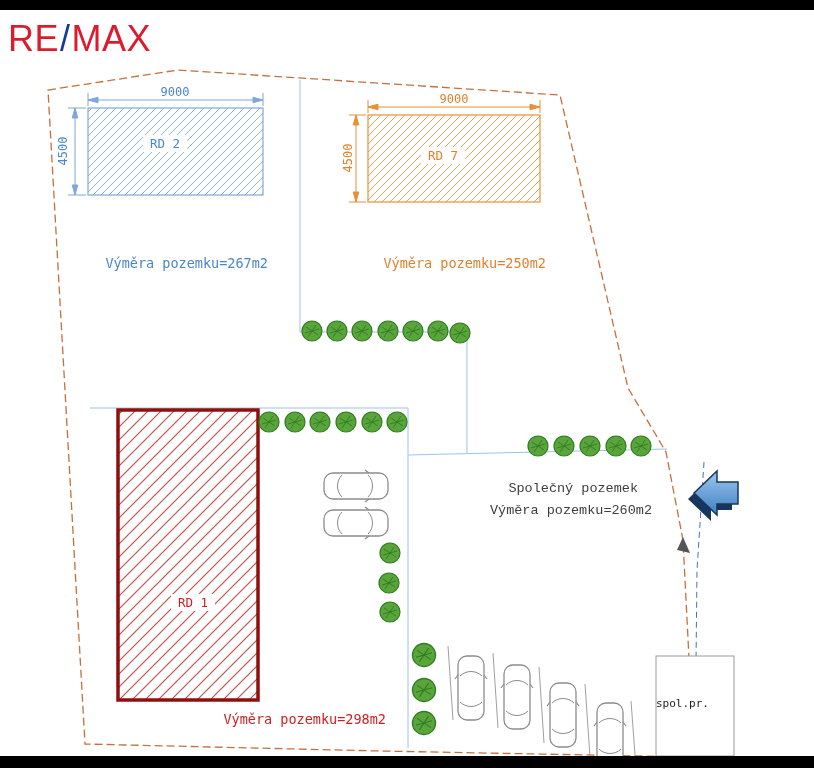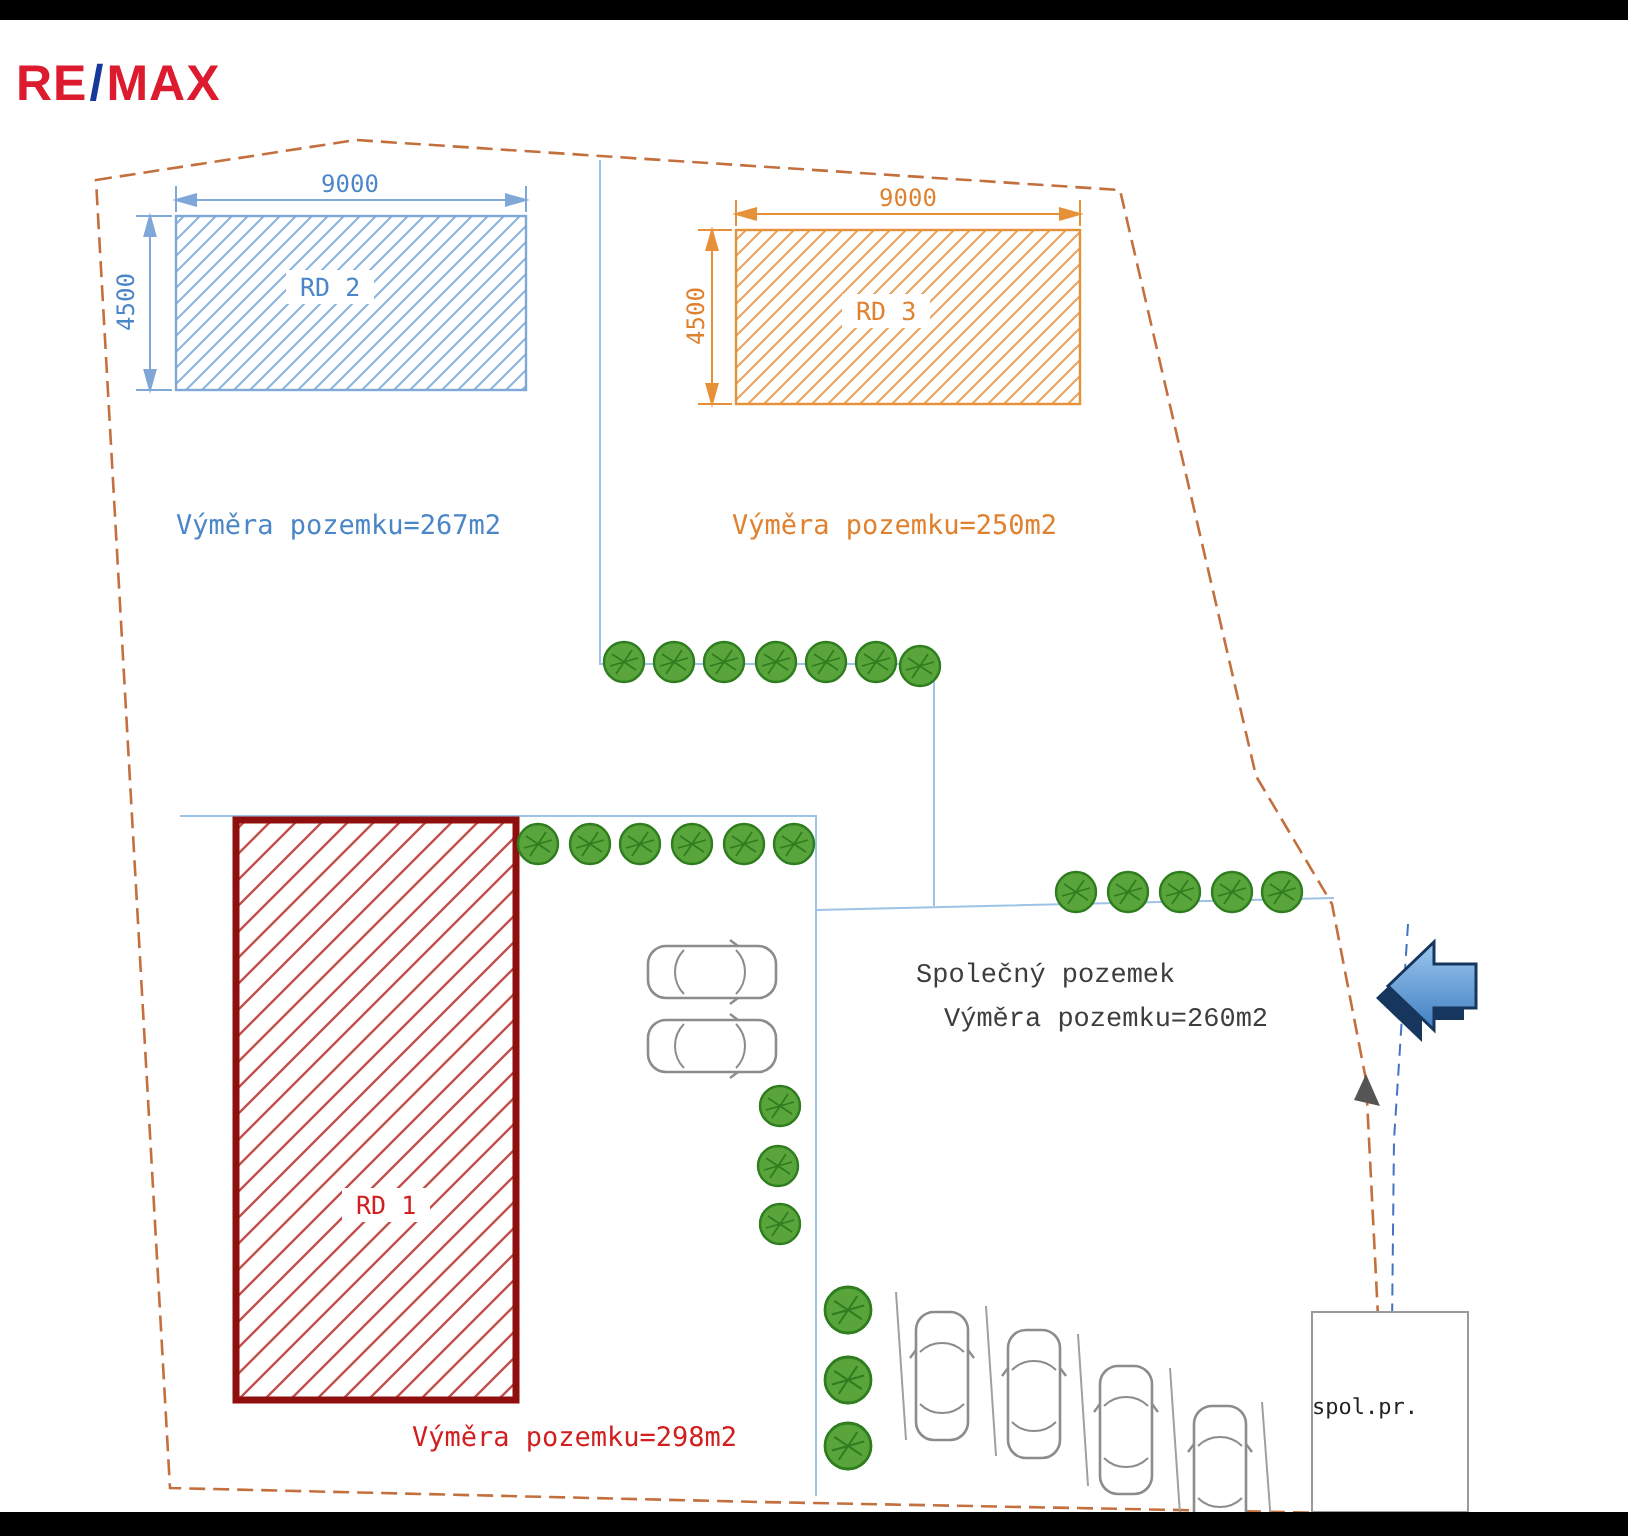--- a/index.html
+++ b/index.html
@@ -1,27 +1,27 @@
 <!DOCTYPE html>
 <html><head>
 <meta charset="utf-8">
 <style>
   html,body{margin:0;padding:0;background:#fff;}
   .canvas{position:relative;width:814px;height:768px;background:#ffffff;overflow:hidden;
           font-family:"DejaVu Sans Mono",monospace;}
   .bar{position:absolute;left:0;width:814px;background:#000;z-index:6;}
   .bar.top{top:0;height:10px;}
   .bar.bottom{bottom:0;height:12px;}
-  .logo{position:absolute;left:8px;top:28px;z-index:4;
-        font-family:"Liberation Sans",sans-serif;font-weight:700;font-size:25px;letter-spacing:.5px;}
+  .logo{position:absolute;left:8px;top:18px;z-index:4;
+        font-family:"Liberation Sans",sans-serif;font-weight:400;font-size:36px;letter-spacing:.5px;}
   .logo .re,.logo .max{color:#dc1c2e;}
   .logo .slash{color:#163a9b;padding:0 1px;}
   svg.plan{position:absolute;left:0;top:0;z-index:1;}
   .overlay{position:absolute;left:0;top:0;width:704px;height:768px;z-index:3;pointer-events:none;}
-  .arealabel{position:absolute;width:180px;text-align:left;font-size:13.5px;white-space:nowrap;}
+  .arealabel{position:absolute;width:180px;text-align:right;font-size:13.5px;white-space:nowrap;}
   .blue{color:#4a86c8;} .orange{color:#e0812f;} .red{color:#d11f1f;} .dark{color:#3d3d3d;font-family:Liberation Mono, monospace;}
   .plotlabel{position:absolute;background:#ffffff;padding:1px 7px;font-size:12.5px;white-space:nowrap;}
   .dim{position:absolute;font-size:12px;width:50px;text-align:center;white-space:nowrap;}
   .dim.rot{transform:rotate(-90deg);}
   .spol{position:absolute;left:656px;top:697px;width:78px;text-align:left;font-size:11px;color:#222;}
 </style>
 </head>
 <body>
 
 <div class="canvas">
@@ -135,21 +135,21 @@
     </g>
   </svg>
 
   <div class="overlay">
     <div class="dim blue" style="left:150px;top:85px;">9000</div>
     <div class="dim rot blue" style="left:38px;top:144px;">4500</div>
     <div class="dim orange" style="left:429px;top:92px;">9000</div>
     <div class="dim rot orange" style="left:323px;top:151px;">4500</div>
 
     <div class="plotlabel blue" style="left:143px;top:135px;">RD 2</div>
-    <div class="plotlabel orange" style="left:421px;top:147px;">RD 3</div>
+    <div class="plotlabel orange" style="left:421px;top:147px;">RD 7</div>
     <div class="plotlabel red" style="left:171px;top:594px;">RD 1</div>
 
     <div class="arealabel blue" style="left:88px;top:255px;">Výměra pozemku=267m2</div>
     <div class="arealabel orange" style="left:366px;top:255px;">Výměra pozemku=250m2</div>
     <div class="arealabel dark" style="left:458px;top:481px;">Společný pozemek</div>
     <div class="arealabel dark" style="left:472px;top:503px;">Výměra pozemku=260m2</div>
     <div class="arealabel red" style="left:206px;top:711px;">Výměra pozemku=298m2</div>
 
     <div class="spol">spol.pr.</div>
   </div>

